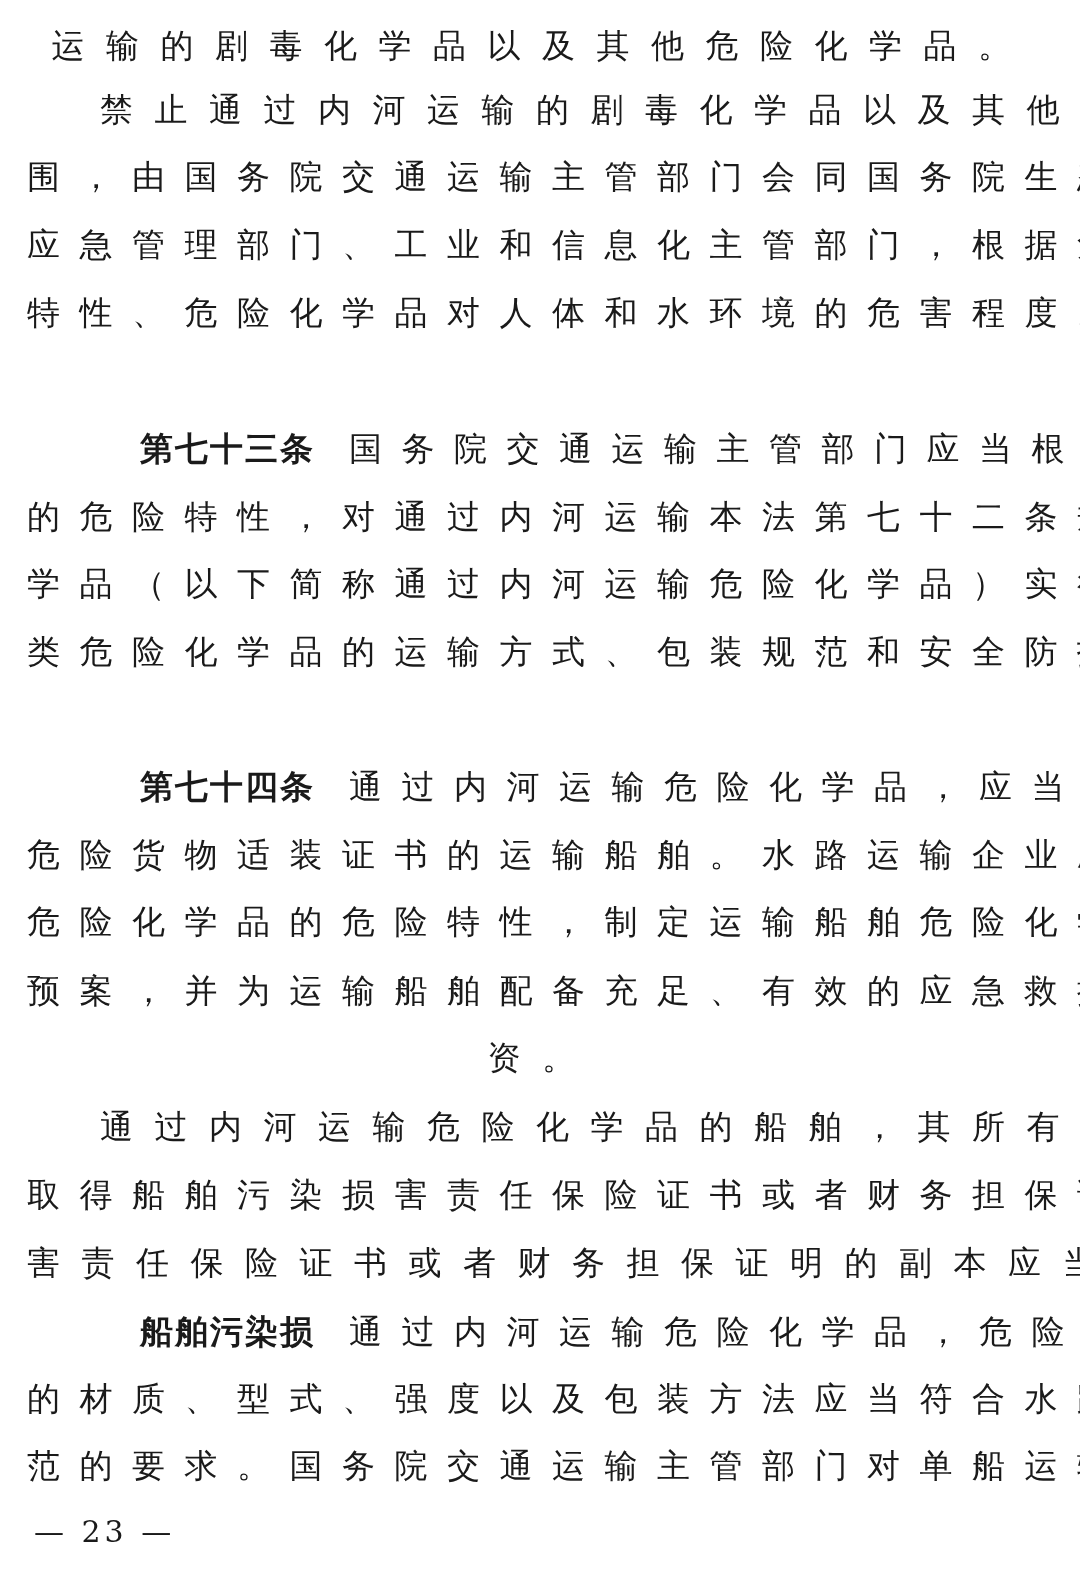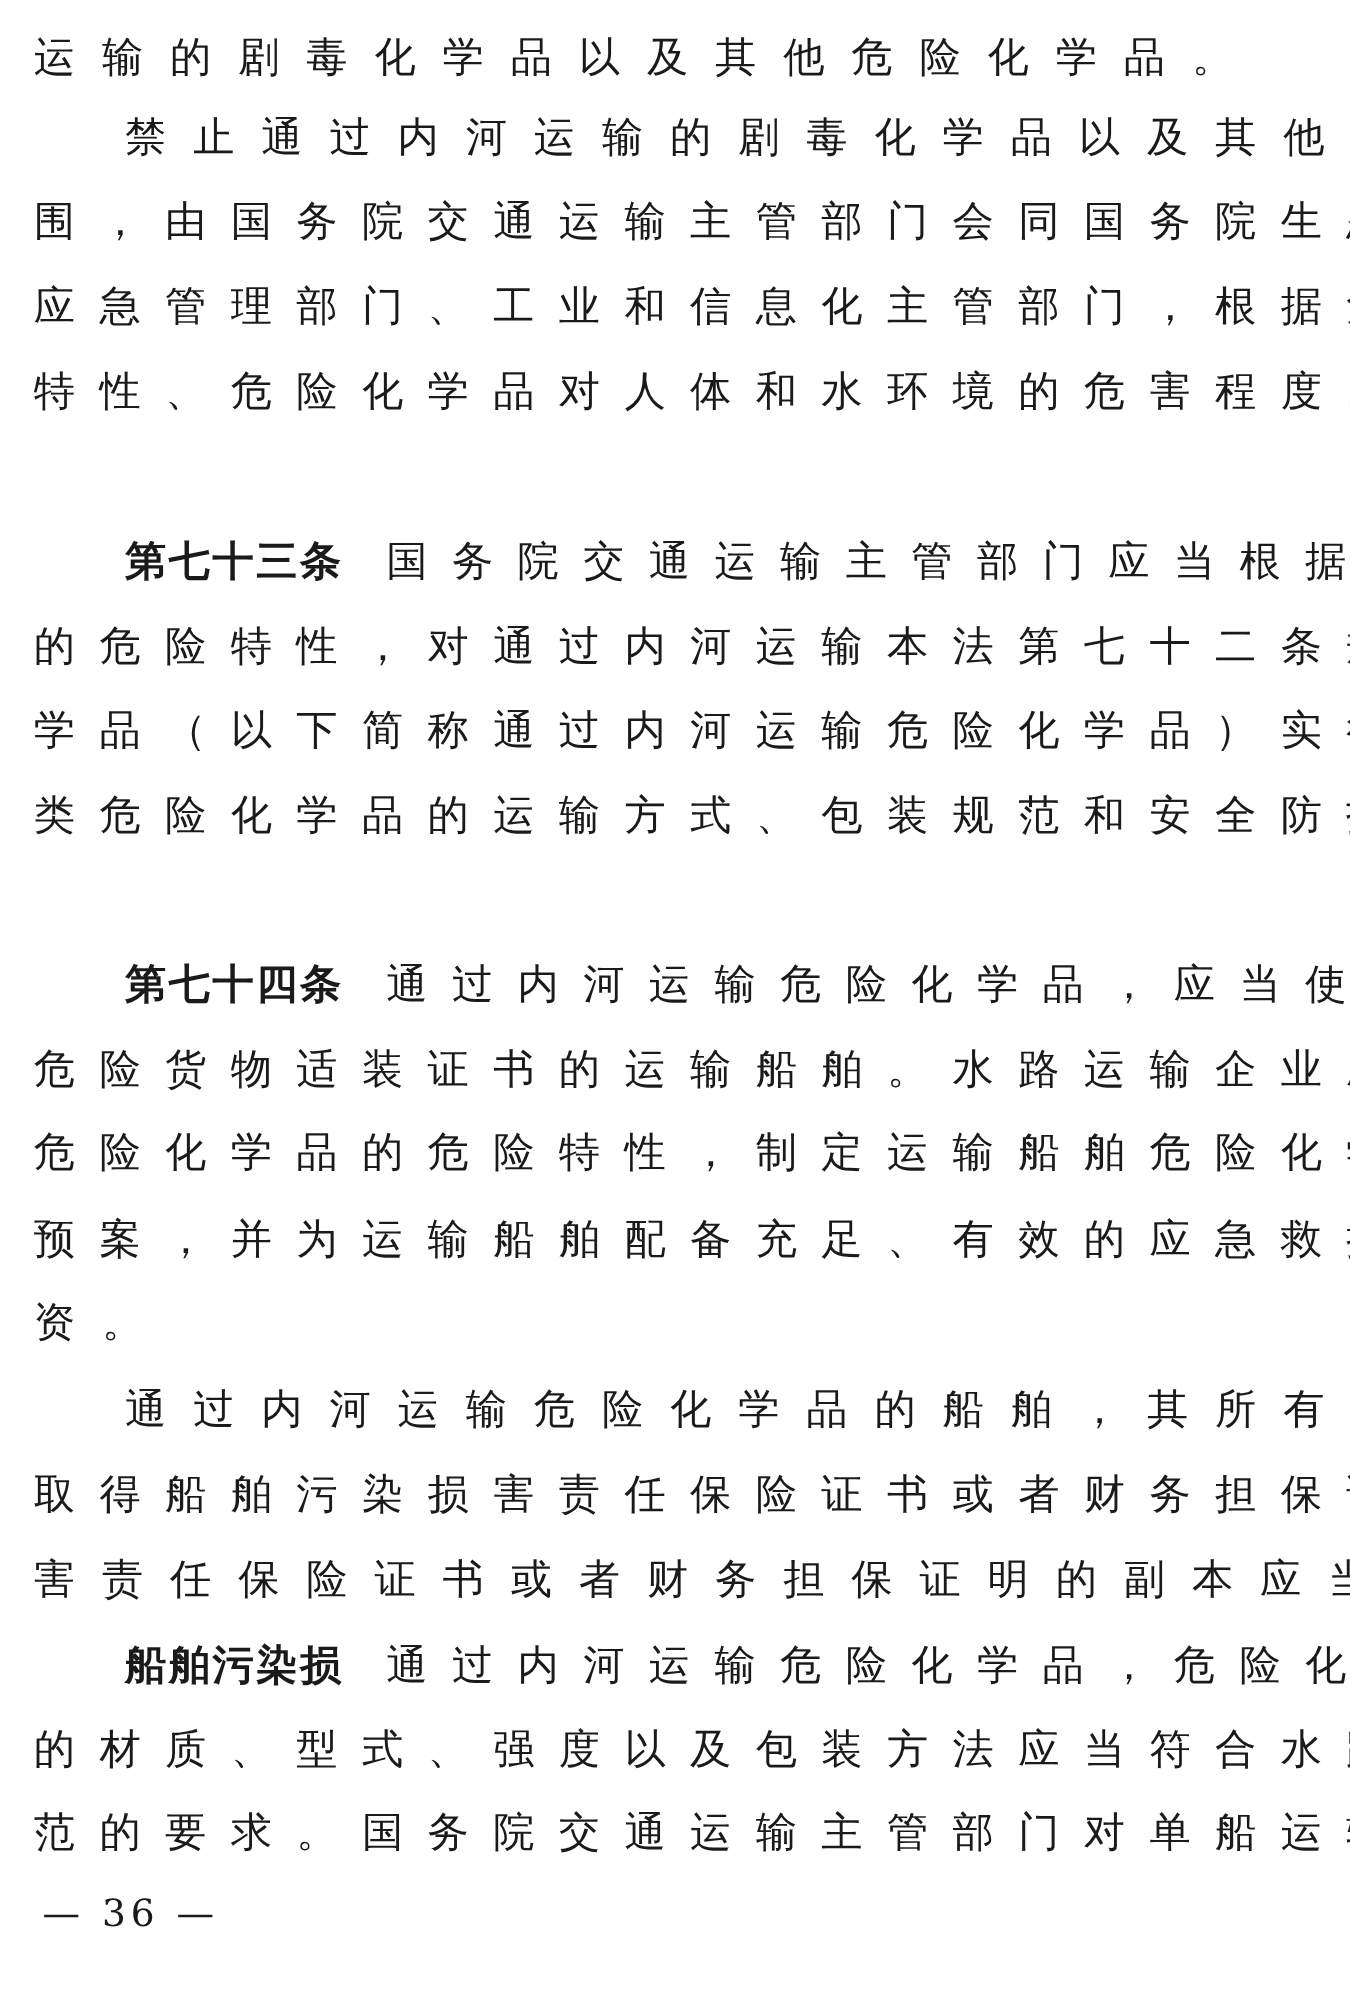--- a/index.html
+++ b/index.html
@@ -1,30 +1,30 @@
 <!DOCTYPE html>
 <html><head>
 <meta charset="utf-8">
 <style>
   html, body { margin: 0; padding: 0; background: #ffffff; }
   body {
     width: 1080px; height: 1596px; overflow: hidden; position: relative;
     font-family: "DejaVu Serif", "Liberation Serif", serif;
     color: #1a1a1a;
   }
-  .page { position: absolute; left: 0; top: 0; width: 1080px; height: 1596px; }
+  .page { position: absolute; left: 0; top: 0; width: 1080px; height: 1596px; text-align: center; }
   .line {
     position: absolute; left: 27px; width: 1030px; height: 60px;
     font-size: 33px; line-height: 60px; white-space: nowrap;
     letter-spacing: 21.5px;
   }
   .line.indent { left: 100px; width: 957px; }
   .art {
     font-family: "DejaVu Sans", "Liberation Sans", sans-serif;
-    font-weight: bold; letter-spacing: 2px; margin-right: 34px;
+    font-weight: bold; letter-spacing: 2px; margin-right: 34px; margin-left: 40px;
   }
   .pagenum {
     position: absolute; left: 34px; top: 1512px; height: 40px;
     font-size: 30px; line-height: 40px; letter-spacing: 4px;
     font-family: "DejaVu Serif", "Liberation Serif", serif;
   }
 </style>
 </head>
 <body>
 
@@ -46,14 +46,14 @@
   <div class="line" style="top:961px;letter-spacing:19.5px">预案，并为运输船舶配备充足、有效的应急救援器材、设备和物</div>
   <div class="line" style="top:1028px">资。</div>
   <div class="line indent" style="top:1097px">通过内河运输危险化学品的船舶，其所有人或者经营人应当</div>
   <div class="line" style="top:1165px;letter-spacing:19.5px">取得船舶污染损害责任保险证书或者财务担保证明。船舶污染损</div>
   <div class="line" style="top:1233px">害责任保险证书或者财务担保证明的副本应当随船携带。</div>
 
   <div class="line indent" style="top:1302px;letter-spacing:19.5px"><span class="art">船舶污染损</span><span>通过内河运输危险化学品，危险化学品包装物</span></div>
   <div class="line" style="top:1369px;letter-spacing:19.5px">的材质、型式、强度以及包装方法应当符合水路运输相关包装规</div>
   <div class="line" style="top:1436px;letter-spacing:19.5px">范的要求。国务院交通运输主管部门对单船运输的危险化学品数</div>
 
-  <div class="pagenum">— 36 —</div>
+  <div class="pagenum">— 23 —</div>
 </div>
 
 </body></html>

